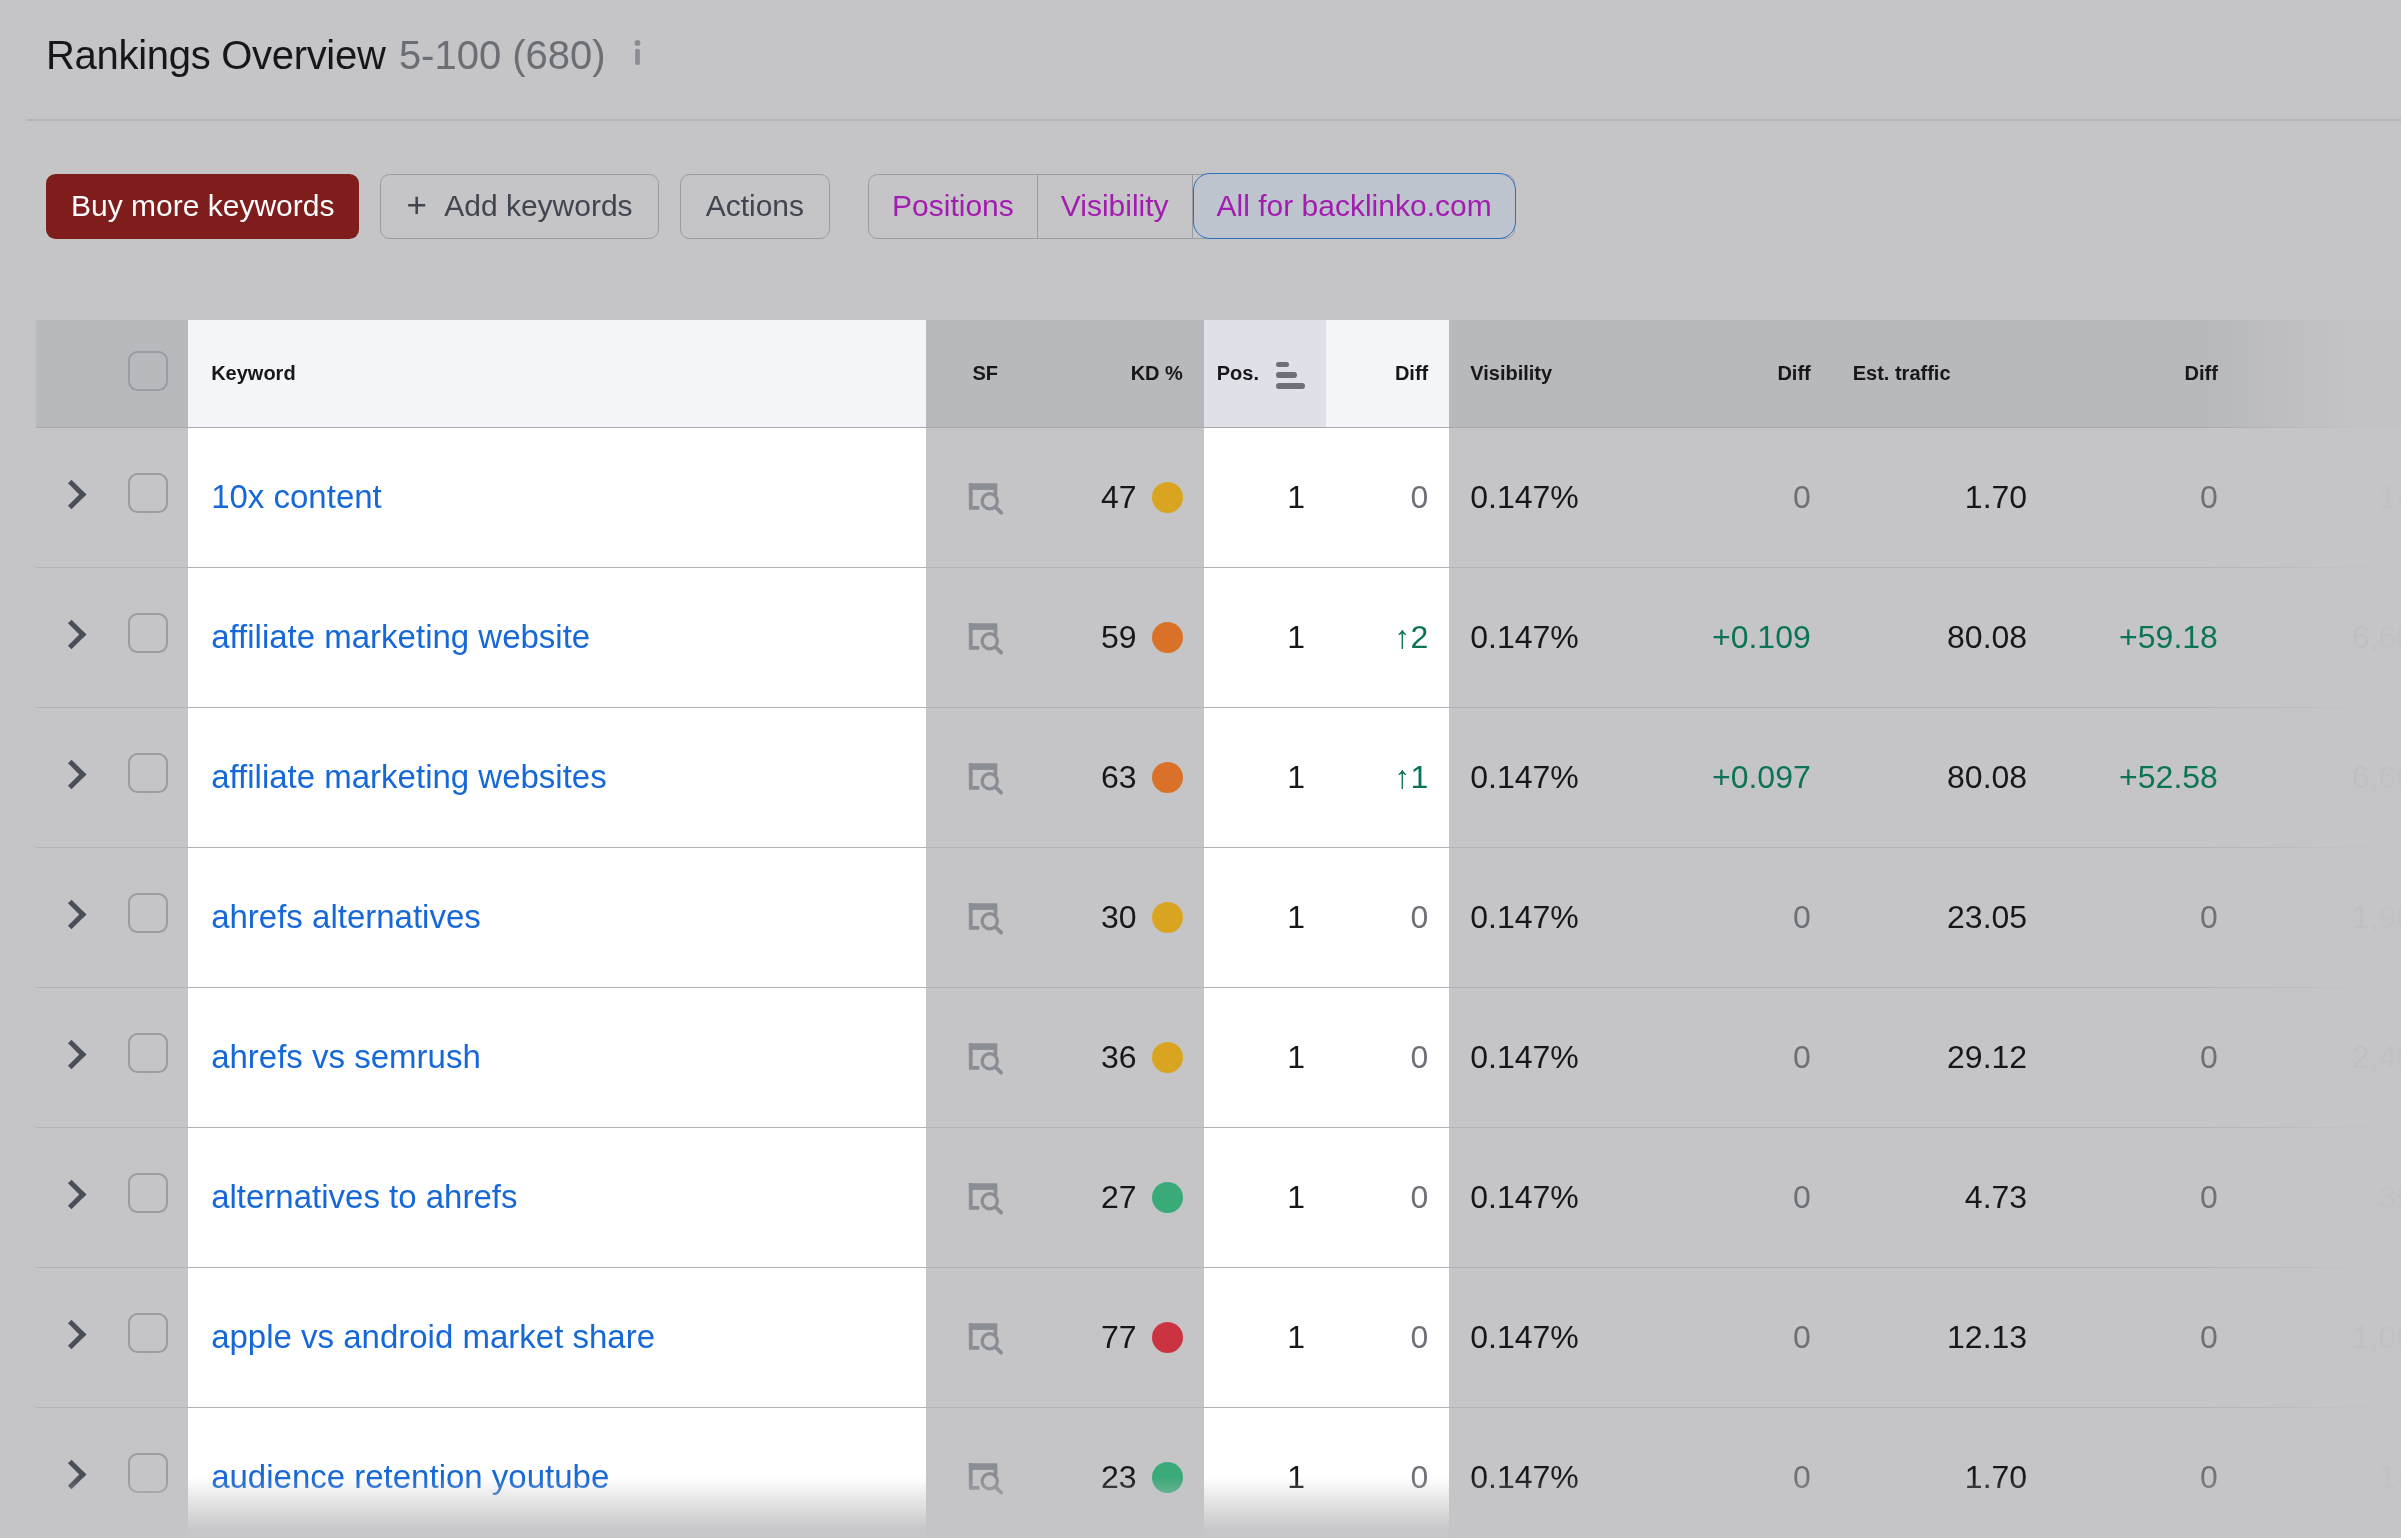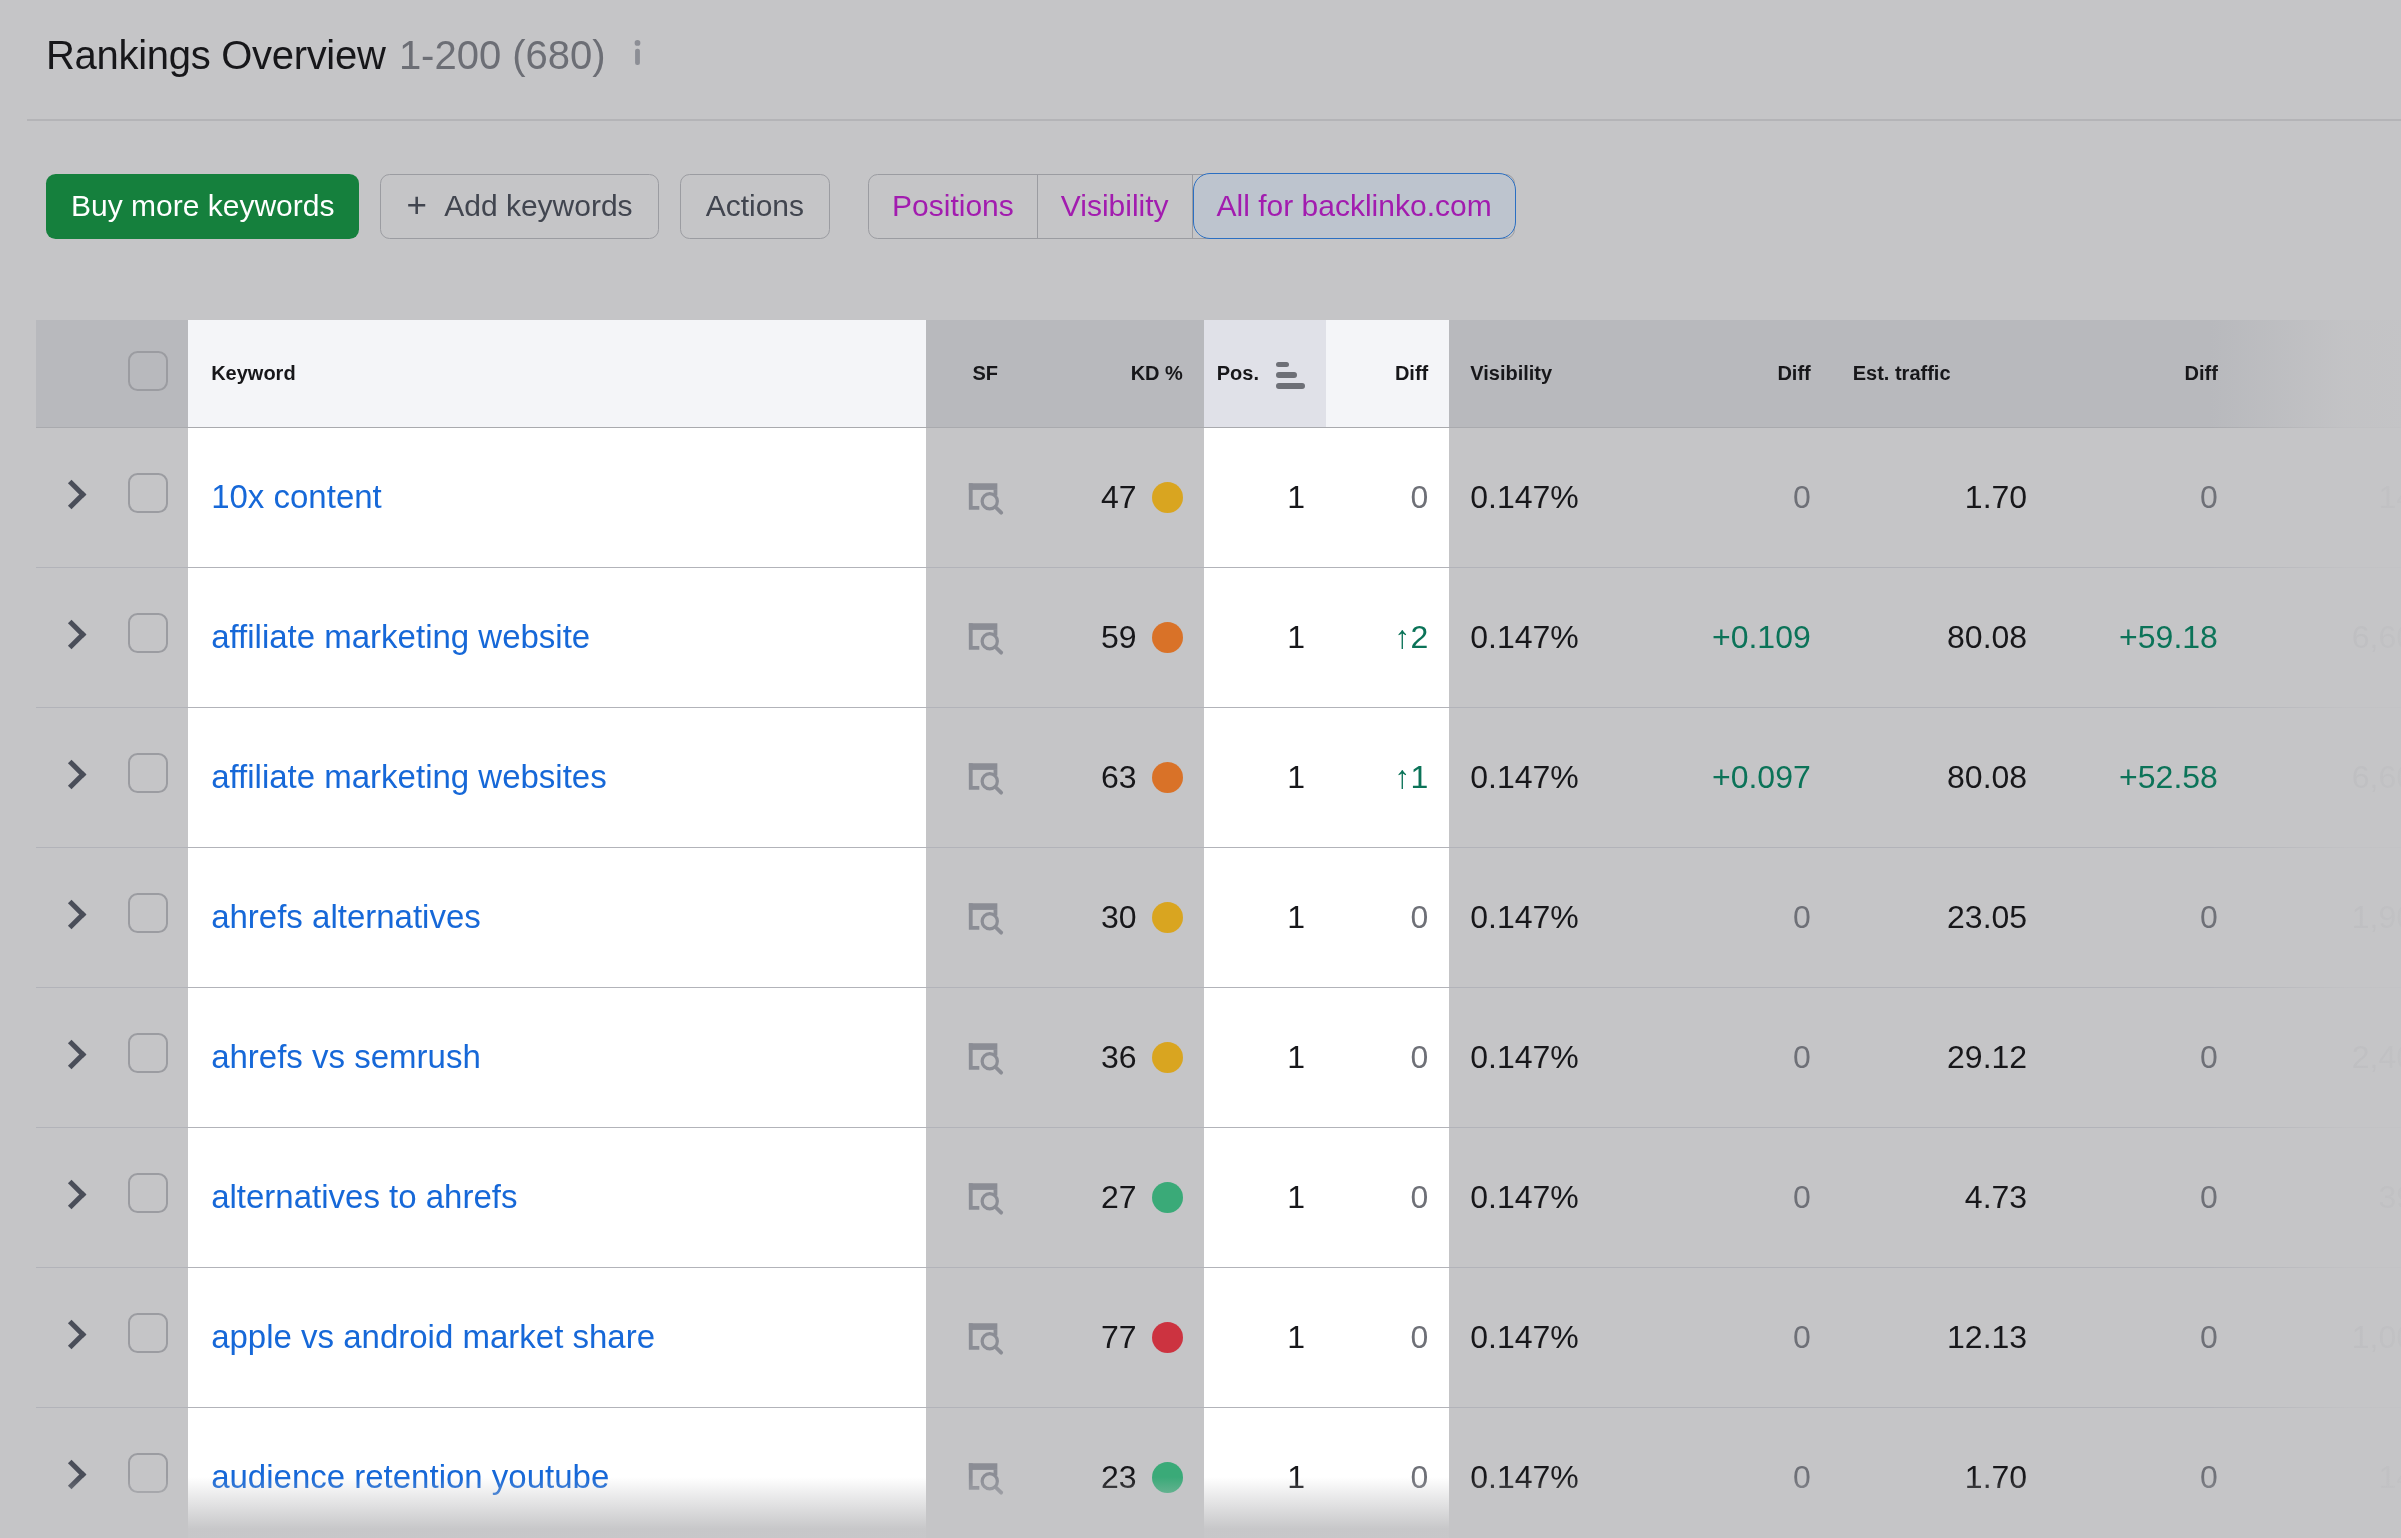--- a/index.html
+++ b/index.html
@@ -37,21 +37,21 @@
     display: flex; align-items: center;
     padding-left: 46px; height: 86px;
     margin-top: 43px;
   }
   .btn {
     height: 65px; border-radius: 9.6px;
     display: inline-flex; align-items: center; justify-content: center;
     font-size: 30px; white-space: nowrap;
   }
   .btn-primary {
-    background: #15803d; color: #ffffff;
+    background: #7f1d1d; color: #ffffff;
     padding: 12px 25px; border: none;
     font-weight: 400;
   }
   .btn-secondary {
     background: transparent; color: #41454f;
     border: 1.9px solid #9b9ca1;
     padding: 0 25px;
     margin-left: 21px;
   }
   .plus-glyph {
@@ -179,21 +179,21 @@
     background: linear-gradient(to right, rgba(197,197,199,0) 0%, rgba(197,197,199,0.82) 70%, rgba(197,197,199,0.9) 100%);
     pointer-events: none; z-index: 4;
   }
 </style>
 </head>
 <body>
 
 <div class="page-header">
   <div class="title-row">
     <span class="title-main">Rankings Overview</span>
-    <span class="title-range">1-200 (680)</span>
+    <span class="title-range">5-100 (680)</span>
     <span class="info-icon">
       <svg width="25" height="29" viewBox="0 0 26 30">
         <circle cx="13" cy="5" r="3" fill="#8c8e95"></circle>
         <rect x="10.5" y="11" width="5" height="17" rx="2.2" fill="#8c8e95"></rect>
       </svg>
     </span>
   </div>
   <div class="header-divider"></div>
 </div>
 

